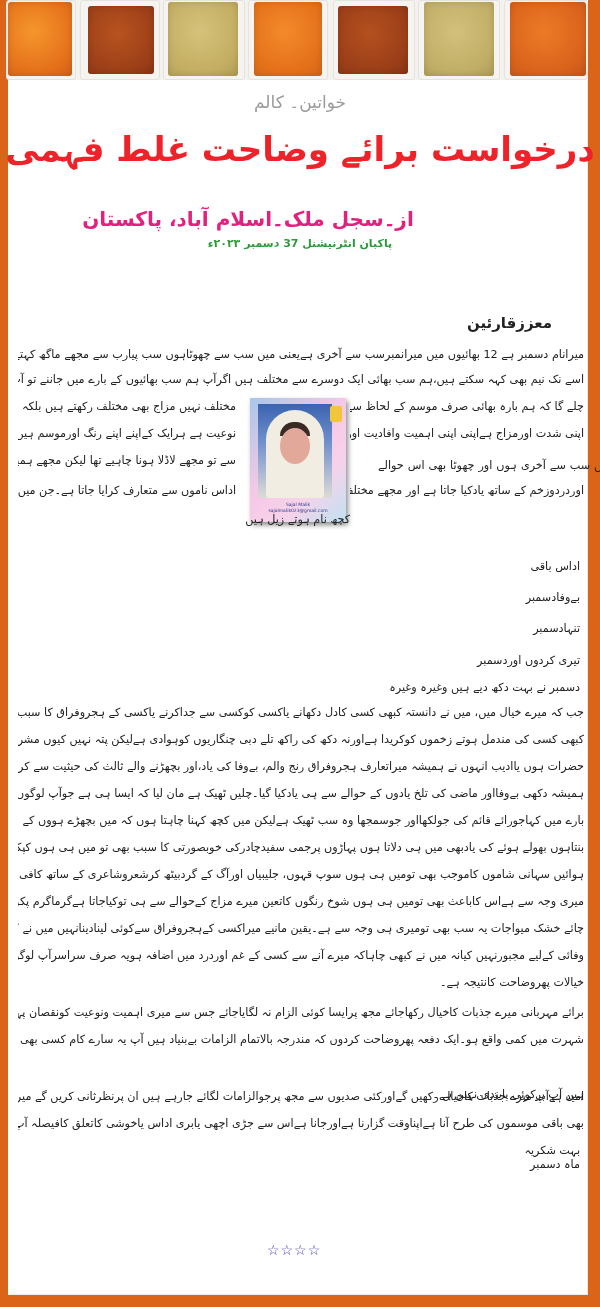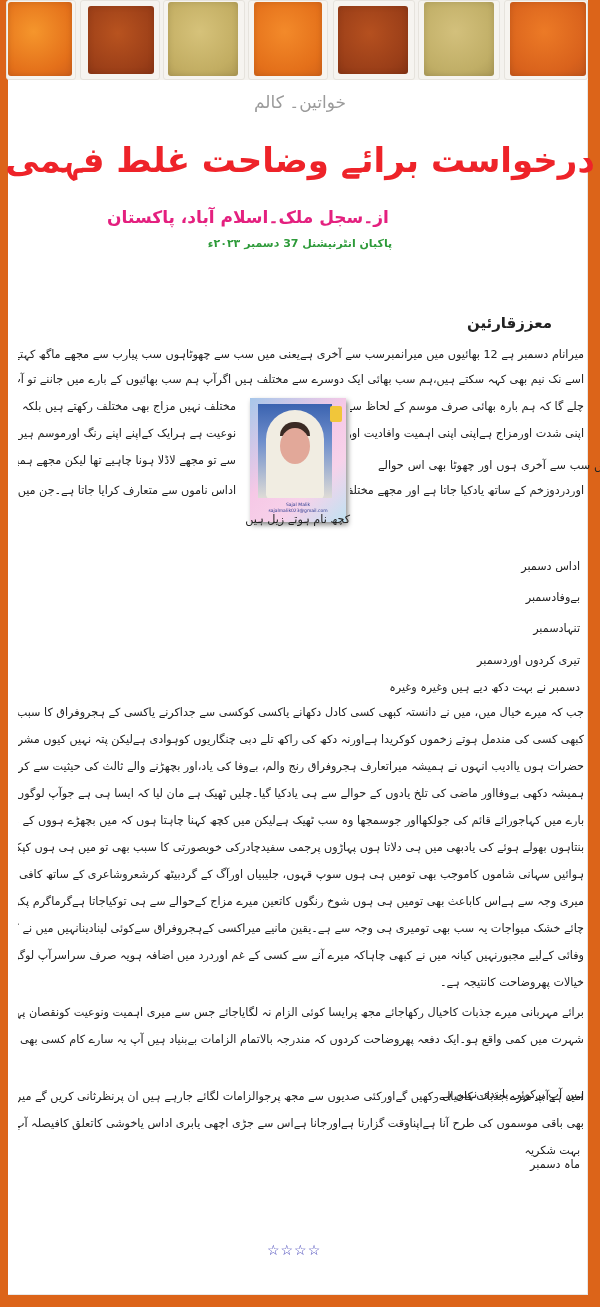--- a/index.html
+++ b/index.html
@@ -17,27 +17,27 @@
   .tile { position: absolute; top: 2px; height: 74px; border-radius: 3px; box-shadow: inset 0 0 6px rgba(0,0,0,0.12); }
   .tile-plate { position: absolute; top: 0; height: 80px; background: #f6f4f0; border: 1px solid #e6e3dd; border-radius: 3px; box-sizing: border-box; }
 
   .rtl { direction: rtl; unicode-bidi: embed; }
 
   .section-label {
     position: absolute; left: 0; width: 600px; top: 92px; text-align: center;
     font-size: 17px; color: #9a9a9a; font-family: "DejaVu Sans", sans-serif;
   }
   .title {
-    position: absolute; left: 0; width: 600px; top: 140px; text-align: center;
+    position: absolute; left: 0; width: 600px; top: 129px; text-align: center;
     font-size: 34px; font-weight: bold; color: #ee2329; font-family: "DejaVu Sans", sans-serif;
     letter-spacing: 0;
   }
   .byline {
     position: absolute; left: 0; width: 496px; top: 207px; text-align: center;
-    font-size: 17px; color: #e4207f; font-weight: bold;
+    font-size: 20px; color: #e4207f; font-weight: bold;
   }
   .source {
     position: absolute; left: 0; width: 600px; top: 237px; text-align: center;
     font-size: 11px; color: #2e9b3a; font-weight: bold;
   }
   .salutation { position: absolute; right: 48px; top: 314px; font-size: 15px; font-weight: bold; color: #222; }
 
   .p-line { position: absolute; left: 18px; width: 566px; height: 25px; font-size: 11.2px; color: #222; line-height: 25px; white-space: nowrap; overflow: hidden; text-align: justify; text-align-last: justify; }
   .p-line.short { text-align-last: right; }
   .half-r { position: absolute; left: 350px; width: 234px; height: 25px; font-size: 11.2px; color: #222; line-height: 25px; white-space: nowrap; overflow: hidden; text-align-last: justify; }
@@ -114,21 +114,21 @@
     <div class="photo-face"></div>
   </div>
   <div class="photo-logo"></div>
   <div class="photo-caption">
     <div>Sajal Malik</div>
     <div>sajalmalik023@gmail.com</div>
   </div>
 </div>
 
 <div class="list-item rtl" style="top:507px;right:250px;">کچھ نام ہوتے زیل ہیں</div>
-<div class="list-item rtl" style="top:554px;">اداس دسمبر</div>
+<div class="list-item rtl" style="top:554px;">اداس باقی</div>
 <div class="list-item rtl" style="top:585px;">بےوفادسمبر</div>
 <div class="list-item rtl" style="top:616px;text-align:right;">تنہادسمبر</div>
 <div class="list-item rtl" style="top:648px;">تیری کردوں اوردسمبر</div>
 <div class="list-item rtl" style="top:675px;">دسمبر نے بہت دکھ دیے ہیں وغیرہ وغیرہ</div>
 
 <div class="p-line rtl" style="top:700px;">جب کہ میرے خیال میں، میں نے دانستہ کبھی کسی کادل دکھانے یاکسی کوکسی سے جداکرنے یاکسی کے  ہجروفراق کا سبب نہیں بنا،نہ میں نے</div>
 <div class="p-line rtl" style="top:727px;">کبھی کسی کی مندمل ہوتے زخموں کوکریدا ہےاورنہ دکھ کی راکھ تلے دبی چنگاریوں کوہوادی ہےلیکن پتہ نہیں کیوں مشرق ومغرب کے شاعر</div>
 <div class="p-line rtl" style="top:754px;">حضرات ہوں یاادیب انہوں نے ہمیشہ میراتعارف ہجروفراق رنج والم، بےوفا کی یاد،اور بچھڑنے والے ثالث کی حیثیت سے کروایا مجھے</div>
 <div class="p-line rtl" style="top:781px;">ہمیشہ دکھی بےوفااور ماضی کی تلخ یادوں کے حوالے سے ہی یادکیا گیا۔چلیں ٹھیک ہے مان لیا کہ ایسا ہی ہے جوآپ لوگوں نے میرے</div>
 <div class="p-line rtl" style="top:808px;">بارے میں کہاجورائے قائم کی جولکھااور جوسمجھا وہ سب ٹھیک ہےلیکن میں کچھ کہنا چاہتا ہوں کہ میں بچھڑے ہووں کے وصال کا سبب بھی تو</div>

